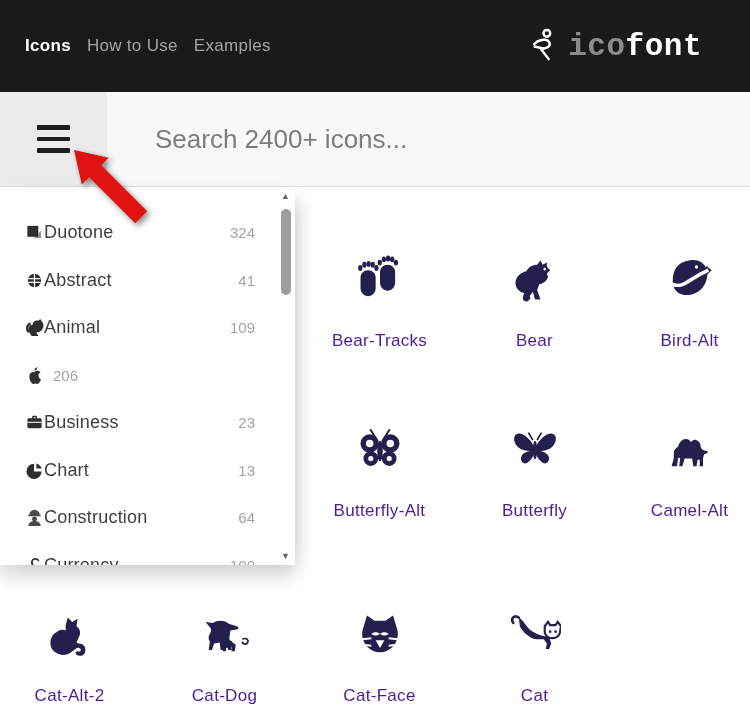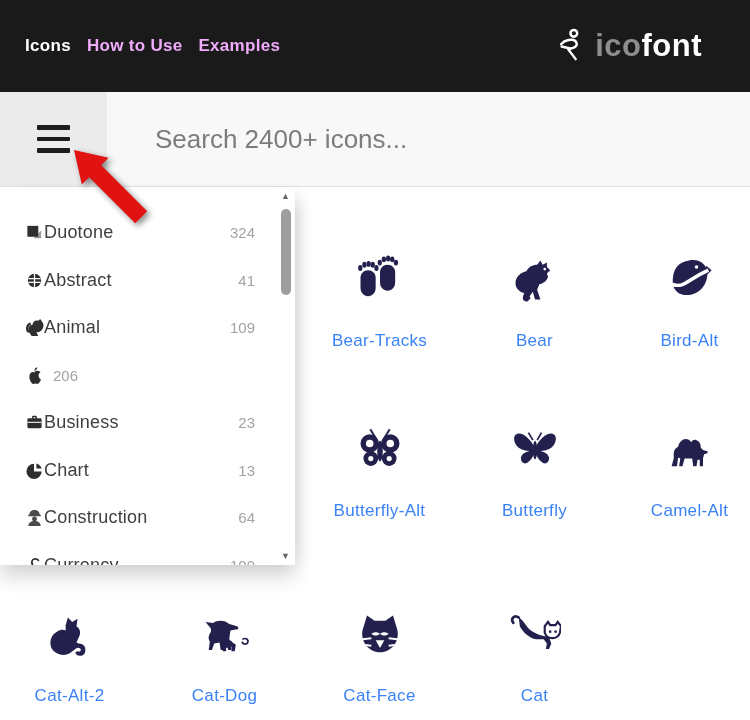--- a/index.html
+++ b/index.html
@@ -10,25 +10,25 @@
   }
   
   .navbar{
     position:absolute;left:0;top:0;width:750px;height:92px;
     background:#1a1a1a;display:flex;align-items:center;
     justify-content:space-between;box-sizing:border-box;
     padding:0 48px 0 25px;
   }
   .nav-links{display:flex;gap:16px;align-items:center;}
   .nav-link{
-    font-size:17px;color:#f0abfc;letter-spacing:.3px;cursor:pointer;
-    font-weight:700;
+    font-size:17px;color:#a3a3a3;letter-spacing:.3px;cursor:pointer;
+    font-weight:400;
   }
   .nav-link.active{color:#ffffff;font-weight:700;}
-  .logo{display:flex;align-items:center;gap:9px;}
+  .logo{display:flex;align-items:center;gap:9px;font-family:Liberation Mono, monospace;}
   .logo-glyph{width:30px;height:40px;}
   .logo-text{font-size:31px;font-weight:700;letter-spacing:.5px;}
   .logo-text .lt-ico{color:#8d8d8d;}
   .logo-text .lt-font{color:#ffffff;}
 
   
   .searchbar{
     position:absolute;left:0;top:92px;width:750px;height:95px;
     background:#f8f8f8;display:flex;border-bottom:1px solid #e1e1e1;
     box-sizing:border-box;
@@ -53,21 +53,21 @@
     grid-template-rows:178px 170px 185px;
   }
   .cell{
     display:flex;flex-direction:column;align-items:center;
     justify-content:flex-end;box-sizing:border-box;
     padding-bottom:14px;cursor:pointer;
   }
   .cell.empty{cursor:default;}
   .gicon{width:52px;height:52px;color:#23204d;flex:0 0 auto;}
   .glabel{
-    margin-top:24px;font-size:17px;color:#3b82f6;letter-spacing:.3px;
+    margin-top:24px;font-size:17px;color:#4c1d95;letter-spacing:.3px;
     white-space:nowrap;
   }
 
   
   .panel{
     position:absolute;left:0;top:187px;width:295px;height:378px;
     background:#ffffff;overflow:hidden;z-index:5;
     box-shadow:0 12px 18px rgba(0,0,0,.16),12px 4px 18px -10px rgba(0,0,0,.10);
   }
   .panel-list{padding-top:22px;}

